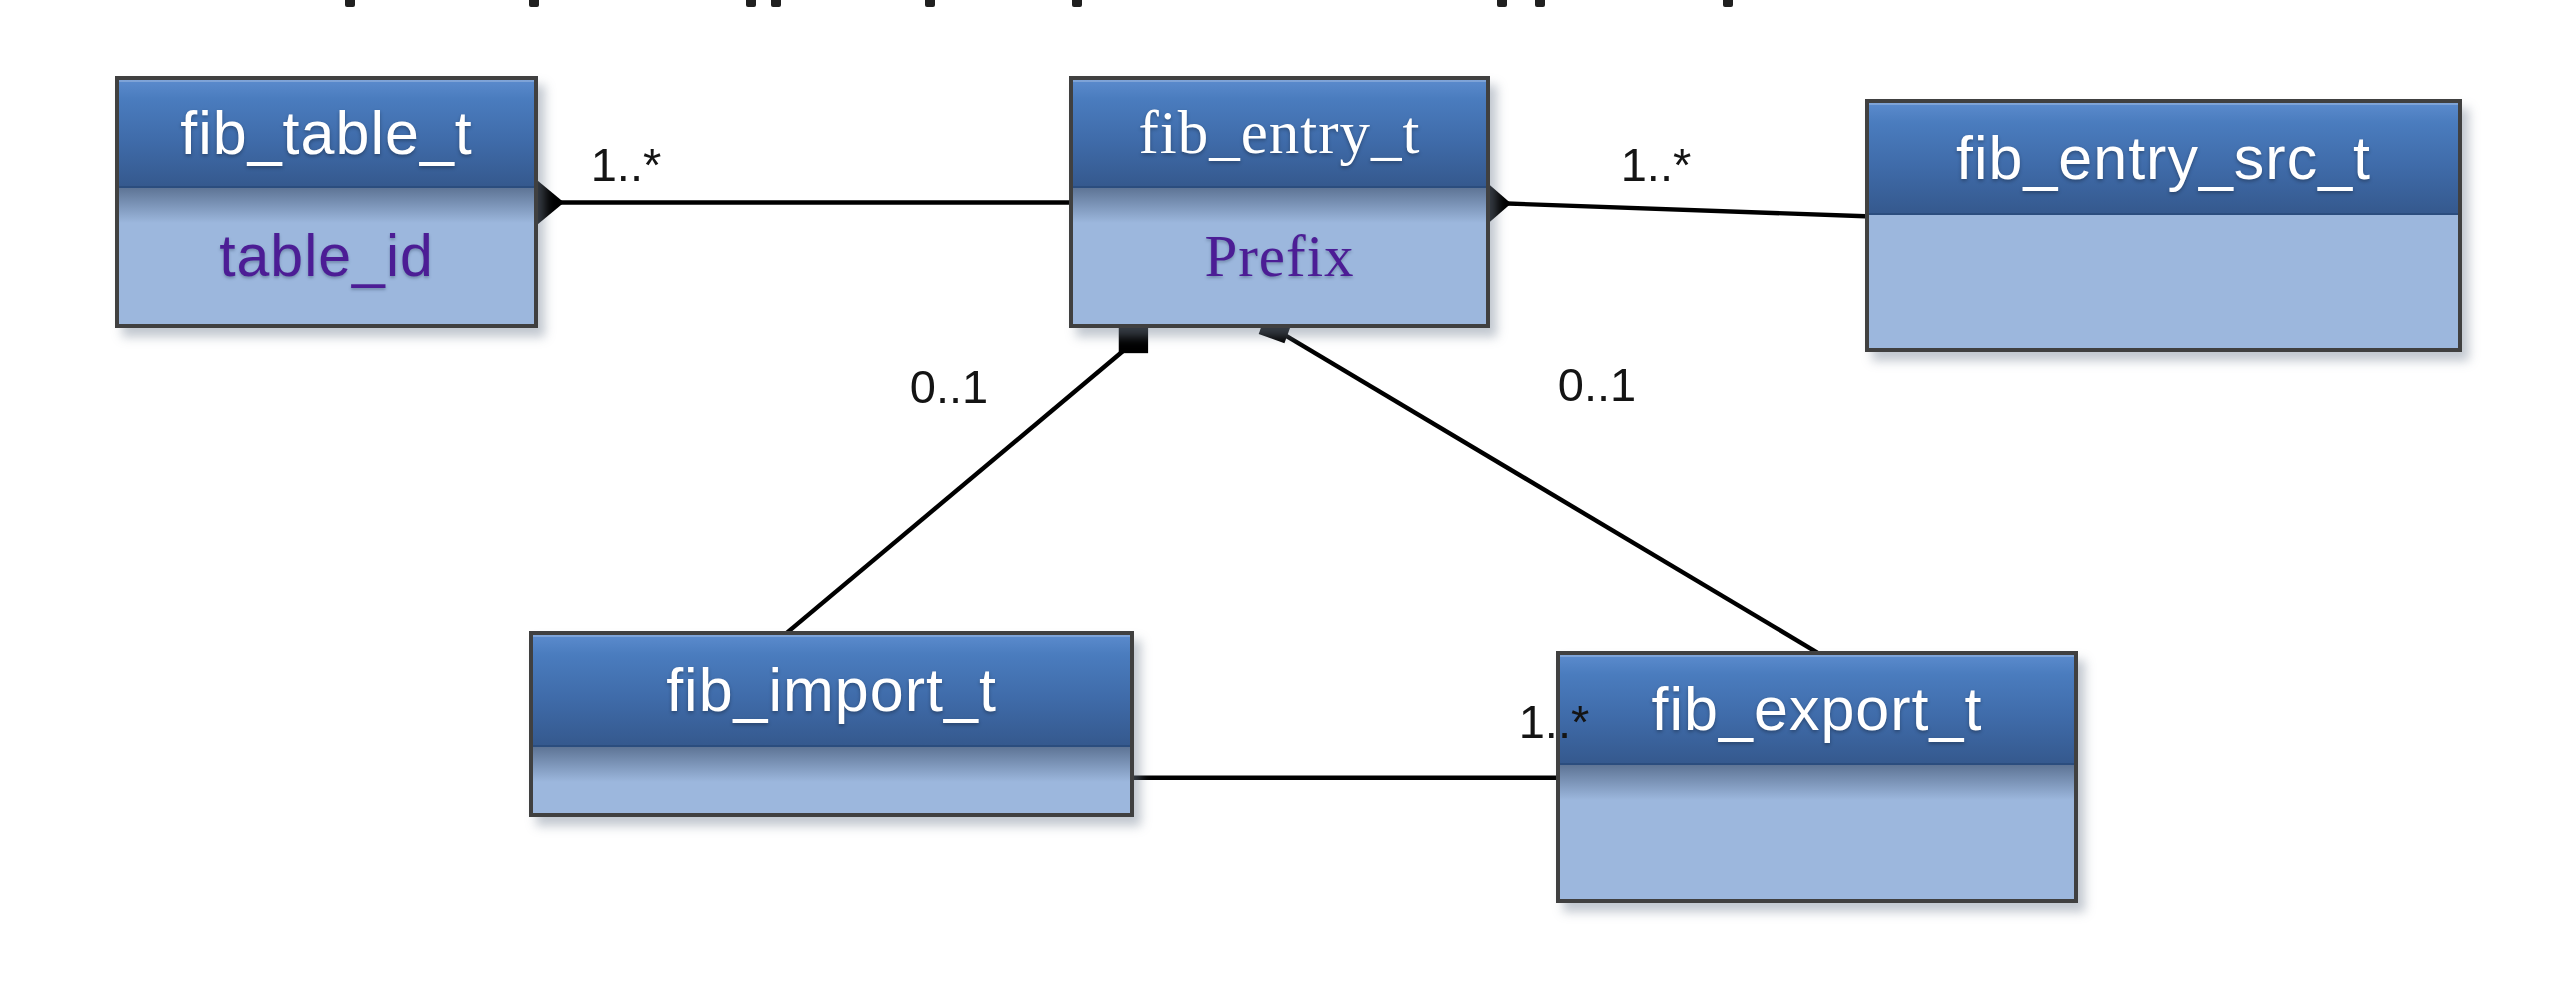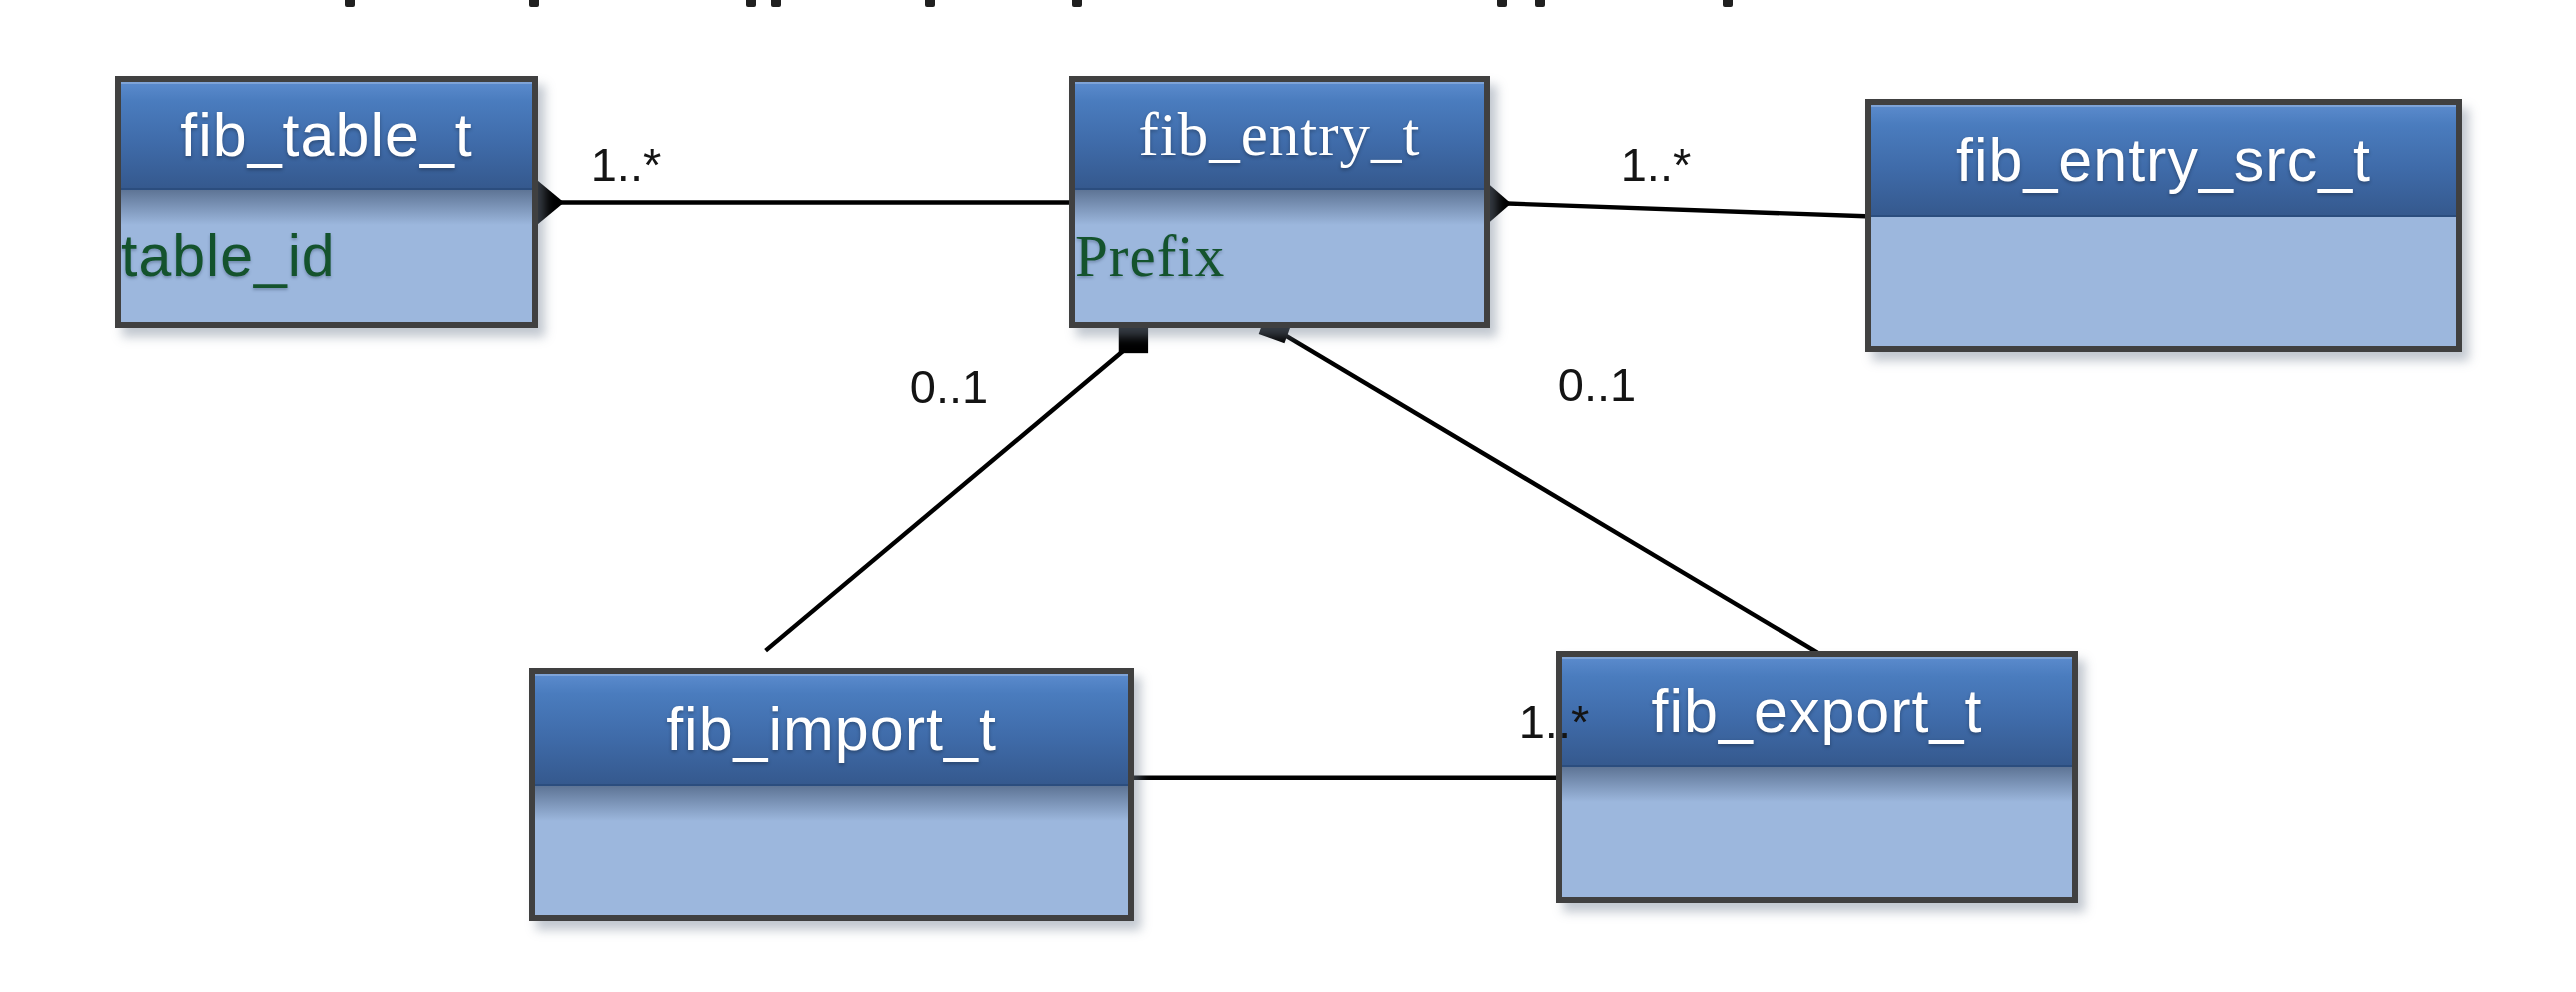--- a/index.html
+++ b/index.html
@@ -8,21 +8,21 @@
     width: 2576px;
     height: 992px;
     background: #ffffff;
     overflow: hidden;
     font-family: "Liberation Sans", sans-serif;
   }
 
   
   .entity {
     position: absolute;
-    border: 6px solid #404040;
+    border: 4px solid #404040;
     box-shadow: 6.9px 8.8px 9.8px rgba(120, 132, 150, 0.45);
     display: flex;
     flex-direction: column;
     box-sizing: border-box;
     background: #9cb7dd;
   }
   .entity-header {
     flex: 0 0 auto;
     display: flex;
     align-items: center;
@@ -34,21 +34,22 @@
     border-bottom: 2.9px solid #2b4d7e;
     box-shadow: inset 0 2px 0 rgba(255,255,255,0.22);
     text-shadow: 0 2px 3.9px rgba(0,0,0,0.30);
     box-sizing: border-box;
   }
   .entity-body {
     position: relative;
     flex: 1 1 auto;
     display: flex;
     align-items: center;
-    color: #14532d;
+    justify-content: center;
+    color: #4c1d95;
     font-size: 59px;
     letter-spacing: 1px;
     background: #9cb7dd;
     text-shadow: 0 2px 2.9px rgba(40,60,90,0.35);
   }
   .entity-body::before {
     content: "";
     position: absolute;
     inset: 0;
     background: linear-gradient(180deg, rgba(32,50,78,0.50) 0px, rgba(32,50,78,0.0) 35px);
@@ -118,21 +119,21 @@
     <div class="entity-header" style="height:108px;">fib_entry_t</div>
     <div class="entity-body">
       <span class="attr">Prefix</span>
     </div>
   </div>
 
   <div class="entity" style="left:1865px; top:91px; width:597px; height:253px;margin-top:8px;">
     <div class="entity-header" style="height:112px;">fib_entry_src_t</div>
   </div>
 
-  <div class="entity" style="left:529px; top:668px; width:605px; height:253px;">
+  <div class="entity" style="left:529px; top:631px; width:605px; height:186px;">
     <div class="entity-header" style="height:112px;">fib_import_t</div>
     <div class="entity-body">
       <span class="attr"></span>
     </div>
   </div>
 
   <div class="entity" style="left:1556px; top:651px; width:522px; height:252px;">
     <div class="entity-header" style="height:110px;">fib_export_t</div>
     <div class="entity-body">
       <span class="attr"></span>

